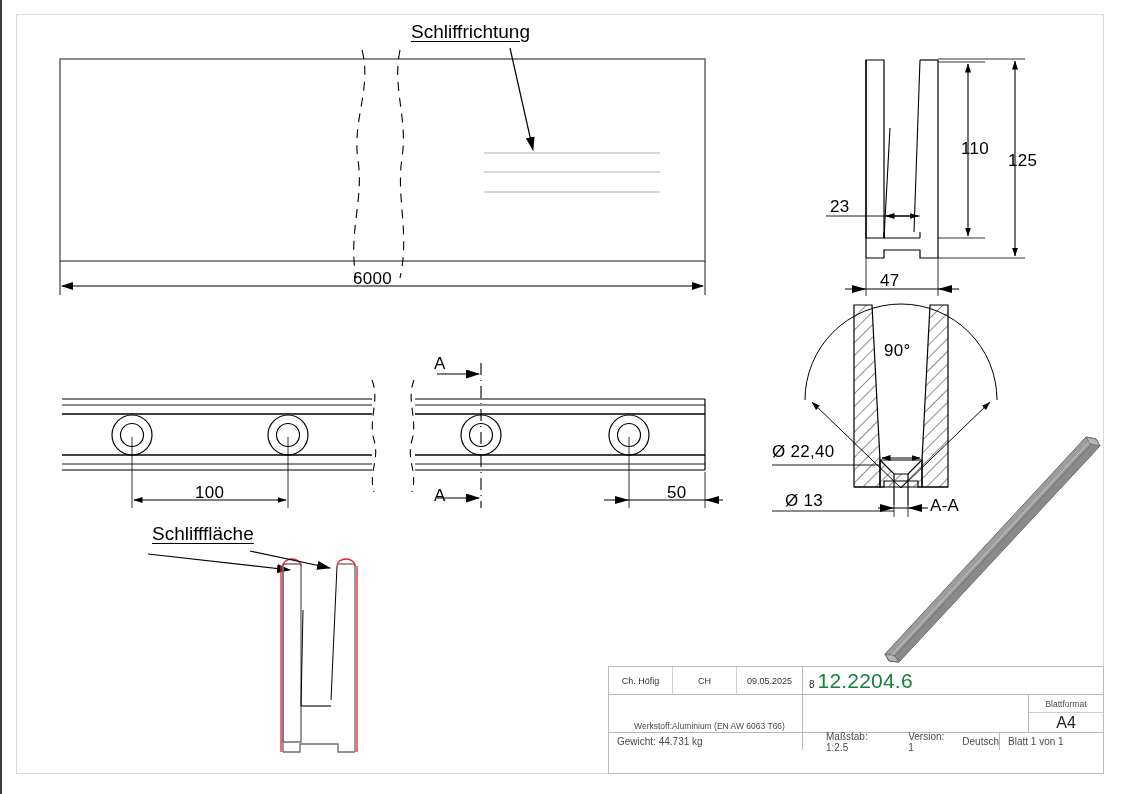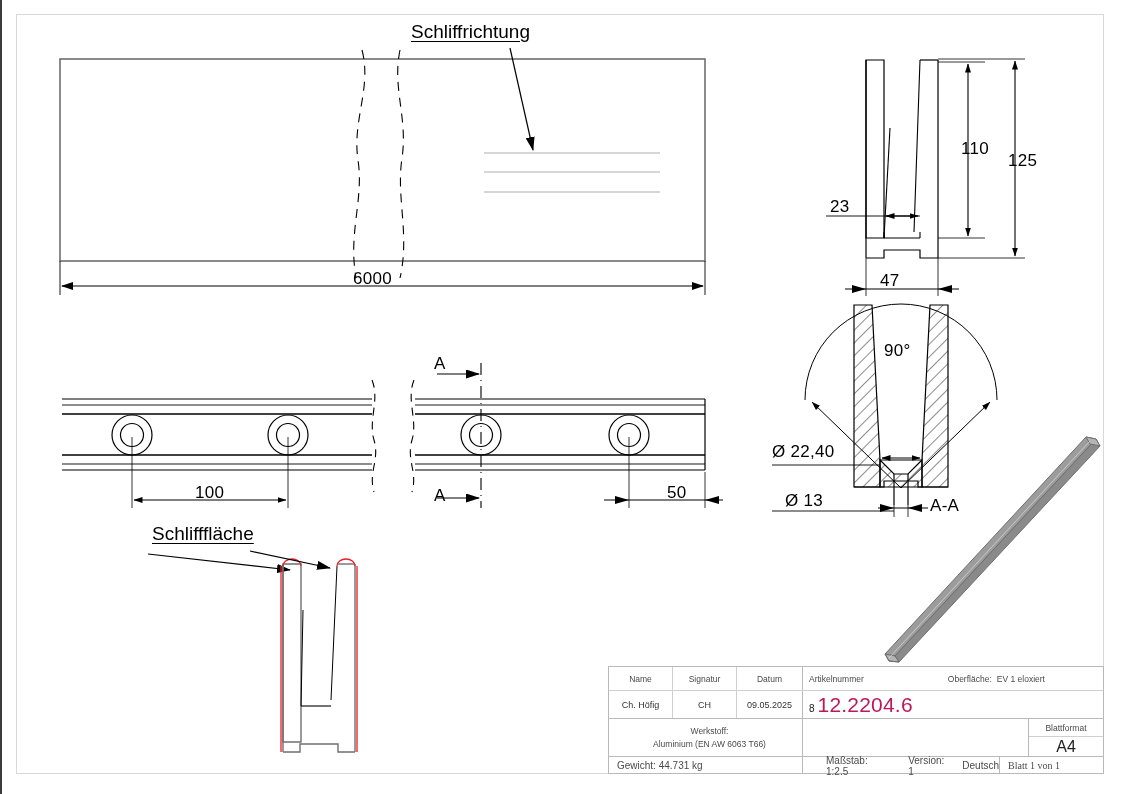--- a/index.html
+++ b/index.html
@@ -60,24 +60,24 @@
   .bd-r-l{border-right:1px solid #d0d0d0;}
   .t-hdr{font-size:8.5px;color:#4a4a4a;}
   .t-val{font-size:9px;color:#333;}
   .t-small{font-size:8.5px;color:#4a4a4a;}
   .w-name{width:64px;}
   .w-sig{width:64px;}
   .w-date{width:66px;}
   .w-rest{flex:1;}
   .artnum-wrap{display:flex;align-items:baseline;padding-left:6px;}
   .artnum-sup{font-size:10px;color:#222;margin-right:3px;}
-  .artnum{font-size:21px;color:#be185d;letter-spacing:.2px;}
+  .artnum{font-size:21px;color:#15803d;letter-spacing:.2px;}
   .pad6{padding-left:6px;}
   .pad8{padding-left:8px;}
-  .werk{flex-direction:column;align-items:center;justify-content:center;padding-left:8px;}
+  .werk{flex-direction:row;align-items:flex-end;justify-content:center;padding-left:8px;}
   .werk div{line-height:1.45;}
   .w-blatt{width:74px;}
   .a4{font-size:16px;color:#222;}
   .tb-meta{font-size:10px;color:#4a4a4a;}
   .meta-gap{margin-right:18px;padding-left:15px;}
 </style>
 </head>
 <body>
 
 <div id="sheet">
@@ -304,30 +304,20 @@
   <div class="lbl dim" style="left:930px;top:497px;">A-A</div>
 
   <div class="lbl secmark" style="left:434px;top:355px;">A</div>
 
   <div class="lbl secmark" style="left:434px;top:487px;">A</div>
 
   <div class="lbl note" style="left:152px;top:524px;">Schlifffläche</div>
 
   <div id="titleblock">
 
-    <div class="row" id="tb-r1">
-      <div class="cell ctr bd-r-l w-name t-hdr">Name</div>
-      <div class="cell ctr bd-r-l w-sig t-hdr">Signatur</div>
-      <div class="cell ctr bd-r w-date t-hdr">Datum</div>
-      <div class="cell w-rest">
-        <span class="t-hdr pad6">Artikelnummer</span>
-        <span class="t-hdr" style="margin-left:84px;">Oberfläche:</span>
-        <span class="t-hdr" style="margin-left:5px;">EV 1 eloxiert</span>
-      </div>
-    </div>
 
     <div class="row" id="tb-r2">
       <div class="cell ctr bd-r-l w-name t-val">Ch. Höfig</div>
       <div class="cell ctr bd-r-l w-sig t-val">CH</div>
       <div class="cell ctr bd-r w-date t-val">09.05.2025</div>
       <div class="cell w-rest">
         <div class="artnum-wrap">
           <span class="artnum-sup">8</span>
           <span class="artnum">12.2204.6</span>
         </div>
@@ -346,18 +336,18 @@
       </div>
     </div>
 
     <div class="row" id="tb-r4">
       <div class="cell bd-r pad8 tb-meta" style="width:194px;">Gewicht: 44.731 kg</div>
       <div class="cell bd-r pad8" style="width:197px;">
         <span class="tb-meta meta-gap">Maßstab: 1:2.5</span>
         <span class="tb-meta meta-gap">Version: 1</span>
         <span class="tb-meta">Deutsch</span>
       </div>
-      <div class="cell pad8 tb-meta" style="flex:1;font-family:Liberation Serif, serif;">Blatt 1 von 1</div>
+      <div class="cell pad8 tb-meta" style="flex:1;">Blatt 1 von 1</div>
     </div>
 
   </div>
 
 </div>
 
 </body></html>

